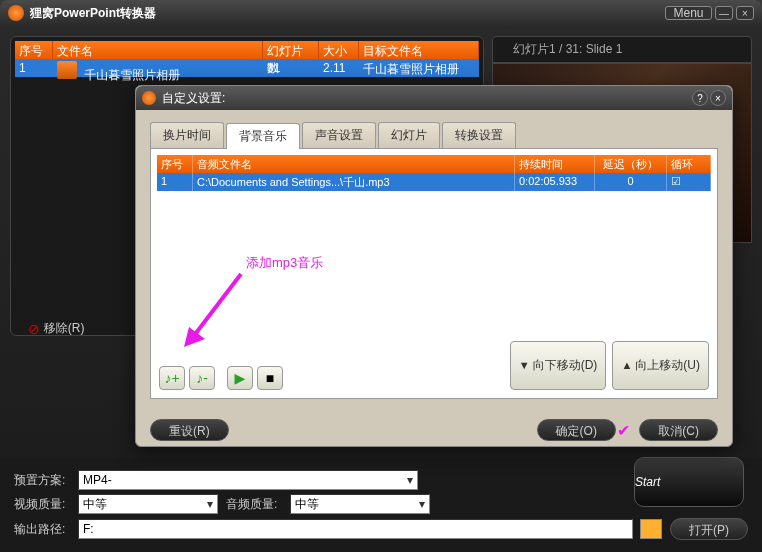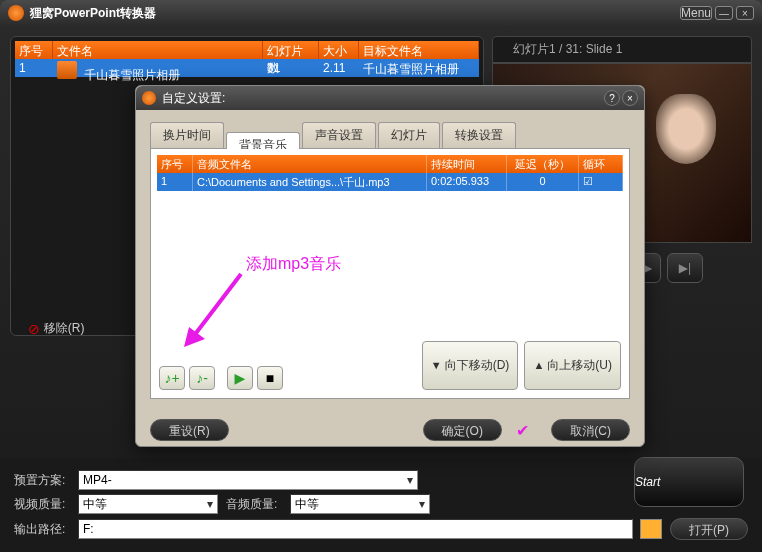--- a/index.html
+++ b/index.html
@@ -2,21 +2,21 @@
 <html><head>
 <meta charset="utf-8">
 <style>
 *{box-sizing:border-box;margin:0;padding:0;font-family:"Microsoft YaHei",SimSun,sans-serif;font-size:12px}
 body{background:#3a3a3a;width:762px;height:552px;overflow:hidden;position:relative}
 .main-window{width:762px;height:552px;background:linear-gradient(#2a2a2a,#1a1a1a);border-radius:8px;position:relative;color:#ccc}
 .titlebar{height:26px;display:flex;align-items:center;padding:0 8px;background:linear-gradient(#4a4a4a,#2a2a2a);border-radius:8px 8px 0 0}
 .app-icon{width:16px;height:16px;background:radial-gradient(circle,#ff9a3c,#d35400);border-radius:50%;margin-right:6px}
 .title-txt{color:#fff;font-weight:bold;flex:1}
 .tb-btn{width:18px;height:14px;border:1px solid #888;border-radius:3px;margin-left:3px;display:flex;align-items:center;justify-content:center;color:#ccc;font-size:10px;background:#333}
-.menu-btn{width:32px;font-size:10px}
+.menu-btn{width:47px;font-size:10px}
 .content{padding:10px;display:flex;gap:8px}
 .left-panel{flex:1;background:#1a1a1a;border:1px solid #444;border-radius:6px;padding:4px;height:300px}
 .right-panel{width:260px}
 .tbl-hdr{background:linear-gradient(#ff7a1a,#e85a00);color:#fff;display:flex;height:18px;font-size:11px}
 .tbl-hdr span{padding:2px 4px;border-right:1px solid #c84a00}
 .tbl-row{background:#2a7ad6;color:#fff;display:flex;height:18px;font-size:11px}
 .tbl-row span{padding:2px 4px}
 .c-seq{width:38px}.c-fn{flex:1}.c-sl{width:56px}.c-sz{width:40px}.c-tgt{width:120px}
 .preview-hdr{background:#1a1a1a;border:1px solid #444;border-radius:4px 4px 0 0;padding:4px 20px;color:#aaa}
 .preview-img{width:260px;height:180px;background:linear-gradient(135deg,#2a1a15,#4a3020 40%,#1a0a05);border:1px solid #444;position:relative;overflow:hidden}
@@ -28,40 +28,40 @@
 .form-row label{width:56px}
 .sel{background:#fff;border:1px inset #888;height:20px;padding:1px 4px;color:#000;display:flex;align-items:center;justify-content:space-between}
 .sel::after{content:"▾";color:#333}
 .start-btn{position:absolute;right:18px;bottom:45px;width:110px;height:50px;background:linear-gradient(#3a3a3a,#0a0a0a);border:1px solid #555;border-radius:10px;color:#fff;font-size:18px;display:flex;align-items:center;padding-right:12px;font-style:italic}
 .remove-btn{position:absolute;left:28px;top:320px;color:#ccc;display:flex;align-items:center;gap:4px}
 .remove-btn::before{content:"⊘";color:#d00;font-size:14px}
 .dark-btn{background:linear-gradient(#444,#222);border:1px solid #555;border-radius:12px;color:#ccc;padding:3px 18px;height:22px}
 .ppt-icon{width:20px;height:18px;background:linear-gradient(#ff8833,#cc5500);border-radius:2px;display:inline-block;position:relative}
 
 
-.dialog{position:absolute;left:135px;top:85px;width:510px;height:362px;background:#d0c8b8;border:1px solid #888;border-radius:6px;box-shadow:0 4px 20px rgba(0,0,0,.6)}
+.dialog{position:absolute;left:135px;top:85px;width:598px;height:362px;background:#d0c8b8;border:1px solid #888;border-radius:6px;box-shadow:0 4px 20px rgba(0,0,0,.6)}
 .dlg-title{height:24px;background:linear-gradient(#5a5a5a,#3a3a3a);border-radius:6px 6px 0 0;display:flex;align-items:center;padding:0 6px;color:#fff}
 .dlg-title .app-icon{width:14px;height:14px}
 .dlg-close{margin-left:auto;display:flex;gap:2px}
 .dlg-close span{width:16px;height:16px;border:1px solid #777;border-radius:50%;display:flex;align-items:center;justify-content:center;background:#444;font-size:10px}
 .dlg-body{padding:12px 14px;background:#d0c8b8}
 .tabs{display:flex;border-bottom:1px solid #999}
 .tab{padding:4px 12px;background:linear-gradient(#e8e0d0,#d0c8b8);border:1px solid #999;border-bottom:none;margin-right:2px;border-radius:3px 3px 0 0;color:#333}
-.tab.active{background:#fff;font-weight:normal;position:relative;top:10px}
+.tab.active{background:#fff;font-weight:normal;position:relative;top:1px}
 .dlg-inner{background:#fff;border:1px solid #999;border-top:none;height:250px;padding:6px;position:relative}
 .d-hdr{background:linear-gradient(#ff7a1a,#e85a00);color:#fff;display:flex;height:18px}
 .d-hdr span,.d-row span{padding:2px 4px;border-right:1px solid rgba(255,255,255,.3);font-size:11px}
 .d-row{background:#2a7ad6;color:#fff;display:flex;height:18px}
 .dc1{width:36px}.dc2{flex:1}.dc3{width:80px}.dc4{width:72px;text-align:center}.dc5{width:44px;text-align:left}
-.annot{position:absolute;left:95px;top:105px;color:#e81ae8;font-size:16px}
+.annot{position:absolute;left:95px;top:105px;color:#e81ae8;font-size:13px}
 .sm-btns{position:absolute;bottom:8px;left:8px;display:flex;gap:4px}
 .sm-btn{width:26px;height:24px;background:linear-gradient(#f8f8f0,#d8d8c8);border:1px solid #999;border-radius:4px;display:flex;align-items:center;justify-content:center;font-size:14px}
 .mv-btns{position:absolute;bottom:8px;right:8px;display:flex;gap:6px}
 .mv-btn{background:linear-gradient(#f8f8f0,#d8d8c8);border:1px solid #999;border-radius:4px;padding:15px 8px;color:#333;font-size:11px}
-.dlg-footer{display:flex;gap:22px;padding:8px 14px;align-items:center}
+.dlg-footer{display:flex;gap:9px;padding:8px 14px;align-items:center}
 .dlg-footer .spacer{flex:1}
 .ok-check{color:#e81ae8;font-size:16px;margin-left:-8px}
 .path-input{background:#fff;border:1px inset #888;height:20px;flex:1;padding:1px 4px;color:#000;display:flex;align-items:center}
 .folder-btn{width:22px;height:20px;background:#ffb030;border:1px solid #888;margin-left:-1px}
 </style>
 </head>
 <body>
 
 <div class="main-window">
   <div class="titlebar">

